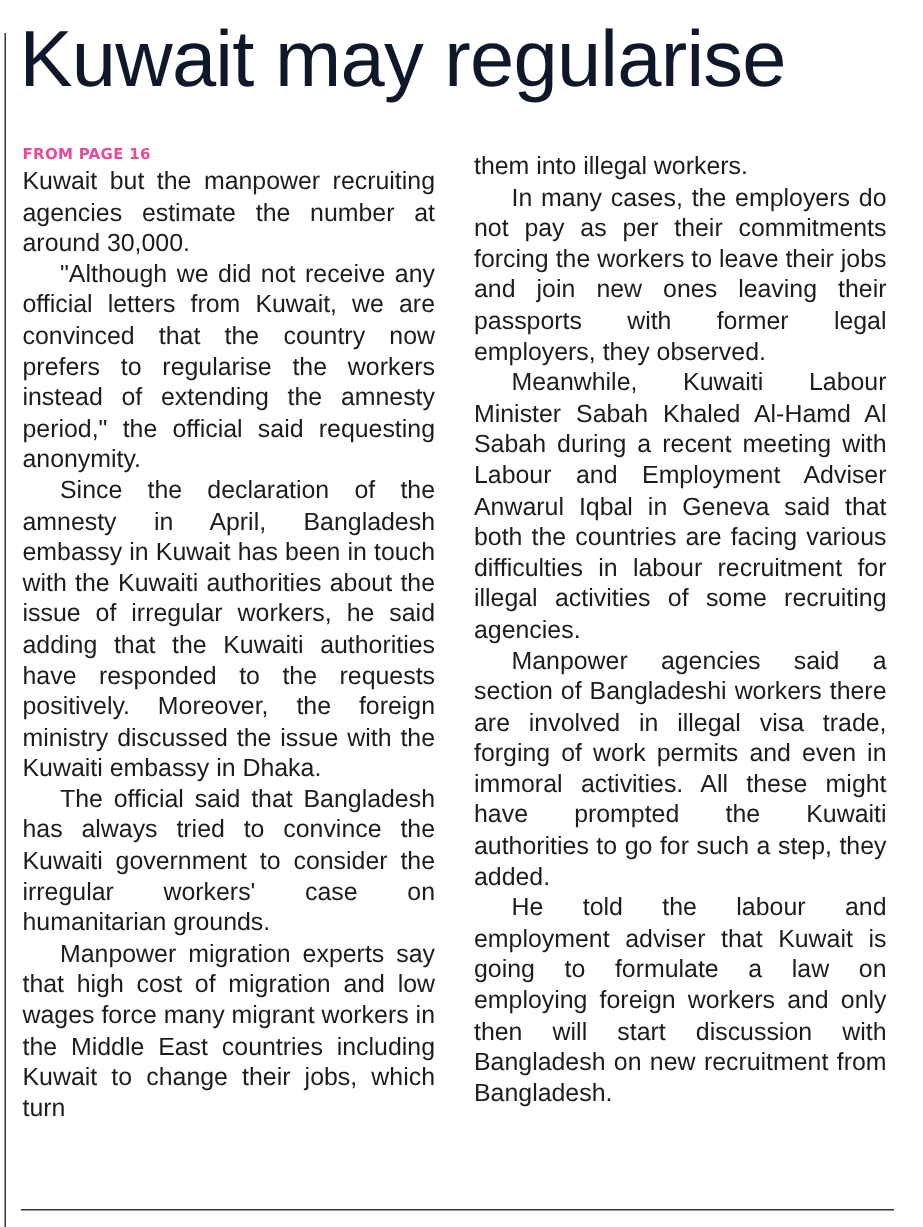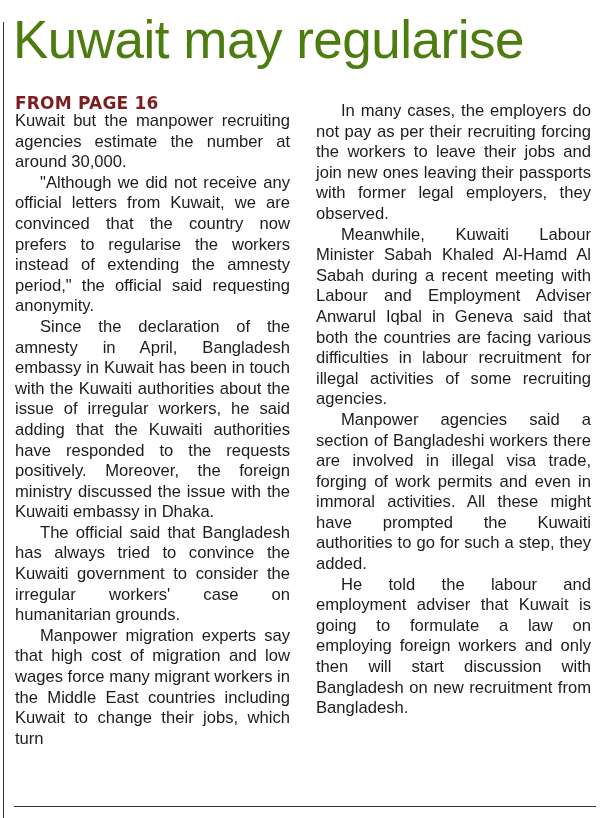--- a/index.html
+++ b/index.html
@@ -1,53 +1,54 @@
 <!DOCTYPE html>
 <html><head>
 <meta charset="utf-8">
 <style>
   html, body { margin: 0; padding: 0; background: #ffffff; }
   body { width: 615px; height: 818px; position: relative; overflow: hidden; color: #1a1a1a; }
   .left-rule { position: absolute; left: 3px; top: 22px; width: 1px; height: 796px; background: #333; }
   .headline {
     position: absolute; left: 13px; top: 6px; margin: 0;
     font-family: "Liberation Sans", sans-serif; font-weight: normal;
-    font-size: 53px; line-height: 68px; letter-spacing: -0.5px; color: #4d7c0f; white-space: nowrap;
+    font-size: 53px; line-height: 68px; letter-spacing: -0.5px; color: #0f172a; white-space: nowrap;
   }
   .col {
     position: absolute; top: 96px;
     font-family: "Liberation Sans", sans-serif; font-size: 16.6px; line-height: 20.6px;
     text-align: justify; color: #1c1c1c;
   }
   .col-left { left: 15px; width: 275px; }
   .col-right { left: 316px; width: 275px; top: 101px; }
   .col p { margin: 0; text-indent: 0; }
   .col p.indent { text-indent: 25px; }
   .col p + p { margin-top: 0; }
-  .kicker { font-family: "DejaVu Sans", sans-serif; font-weight: bold; font-size: 17px; line-height: 15px; letter-spacing: 0.2px; color: #7f1d1d; display: block; }
+  .kicker { font-family: "DejaVu Sans", sans-serif; font-weight: bold; font-size: 10px; line-height: 15px; letter-spacing: 0.2px; color: #ec4899; display: block; }
   .bottom-rule-left { position: absolute; left: 14px; top: 806px; width: 290px; height: 1px; background: #333; }
   .bottom-rule-right { position: absolute; left: 304px; top: 806px; width: 292px; height: 1px; background: #333; }
 </style>
 </head>
 <body>
 
 <div class="left-rule"></div>
 
 <h1 class="headline">Kuwait may regularise</h1>
 
 <div class="col col-left">
   <span class="kicker">FROM PAGE 16</span>
   <p>Kuwait but the manpower recruiting agencies estimate the number at around 30,000.</p>
   <p class="indent">"Although we did not receive any official letters from Kuwait, we are convinced that the country now prefers to regularise the workers instead of extending the amnesty period," the official said requesting anonymity.</p>
   <p class="indent">Since the declaration of the amnesty in April, Bangladesh embassy in Kuwait has been in touch with the Kuwaiti authorities about the issue of irregular workers, he said adding that the Kuwaiti authorities have responded to the requests positively. Moreover, the foreign ministry discussed the issue with the Kuwaiti embassy in Dhaka.</p>
   <p class="indent">The official said that Bangladesh has always tried to convince the Kuwaiti government to consider the irregular workers' case on humanitarian grounds.</p>
   <p class="indent">Manpower migration experts say that high cost of migration and low wages force many migrant workers in the Middle East countries including Kuwait to change their jobs, which turn</p>
 </div>
 
 <div class="col col-right">
-  <p class="indent">In many cases, the employers do not pay as per their recruiting forcing the workers to leave their jobs and join new ones leaving their passports with former legal employers, they observed.</p>
+  <p>them into illegal workers.</p>
+  <p class="indent">In many cases, the employers do not pay as per their commitments forcing the workers to leave their jobs and join new ones leaving their passports with former legal employers, they observed.</p>
   <p class="indent">Meanwhile, Kuwaiti Labour Minister Sabah Khaled Al-Hamd Al Sabah during a recent meeting with Labour and Employment Adviser Anwarul Iqbal in Geneva said that both the countries are facing various difficulties in labour recruitment for illegal activities of some recruiting agencies.</p>
   <p class="indent">Manpower agencies said a section of Bangladeshi workers there are involved in illegal visa trade, forging of work permits and even in immoral activities. All these might have prompted the Kuwaiti authorities to go for such a step, they added.</p>
   <p class="indent">He told the labour and employment adviser that Kuwait is going to formulate a law on employing foreign workers and only then will start discussion with Bangladesh on new recruitment from Bangladesh.</p>
 </div>
 
 <div class="bottom-rule-left"></div>
 <div class="bottom-rule-right"></div>
 
 </body></html>

